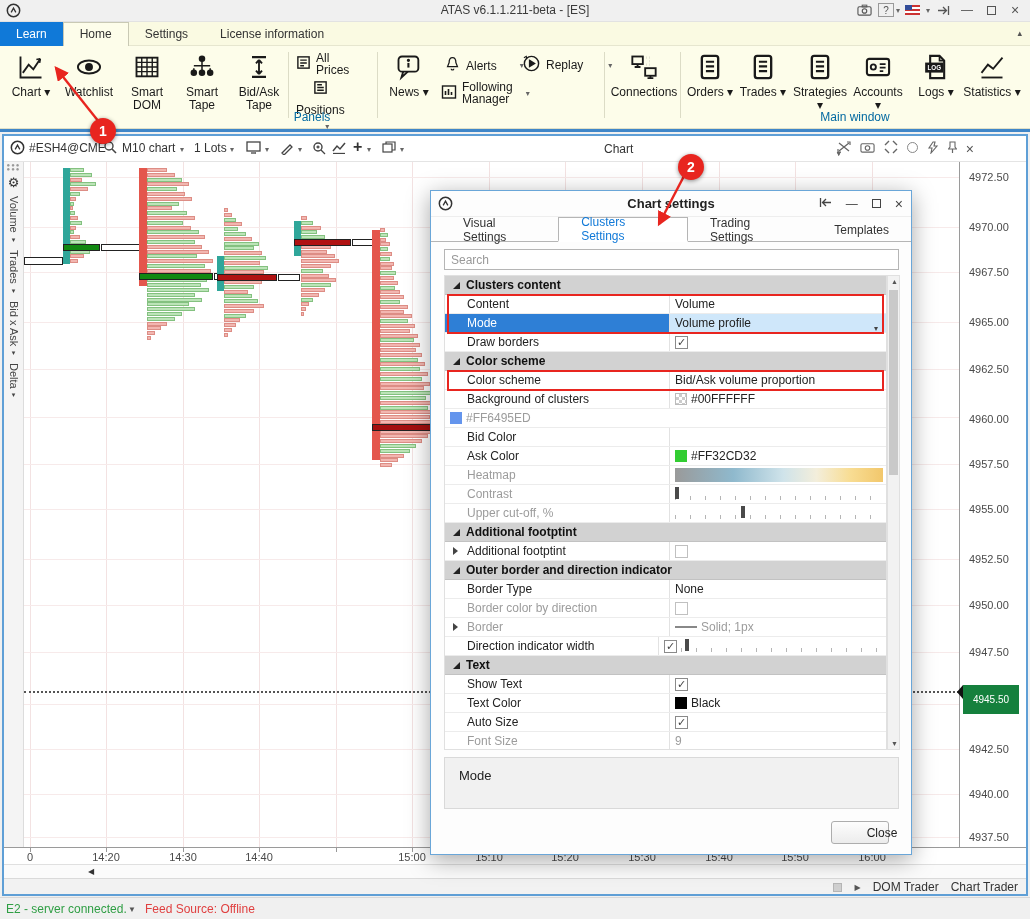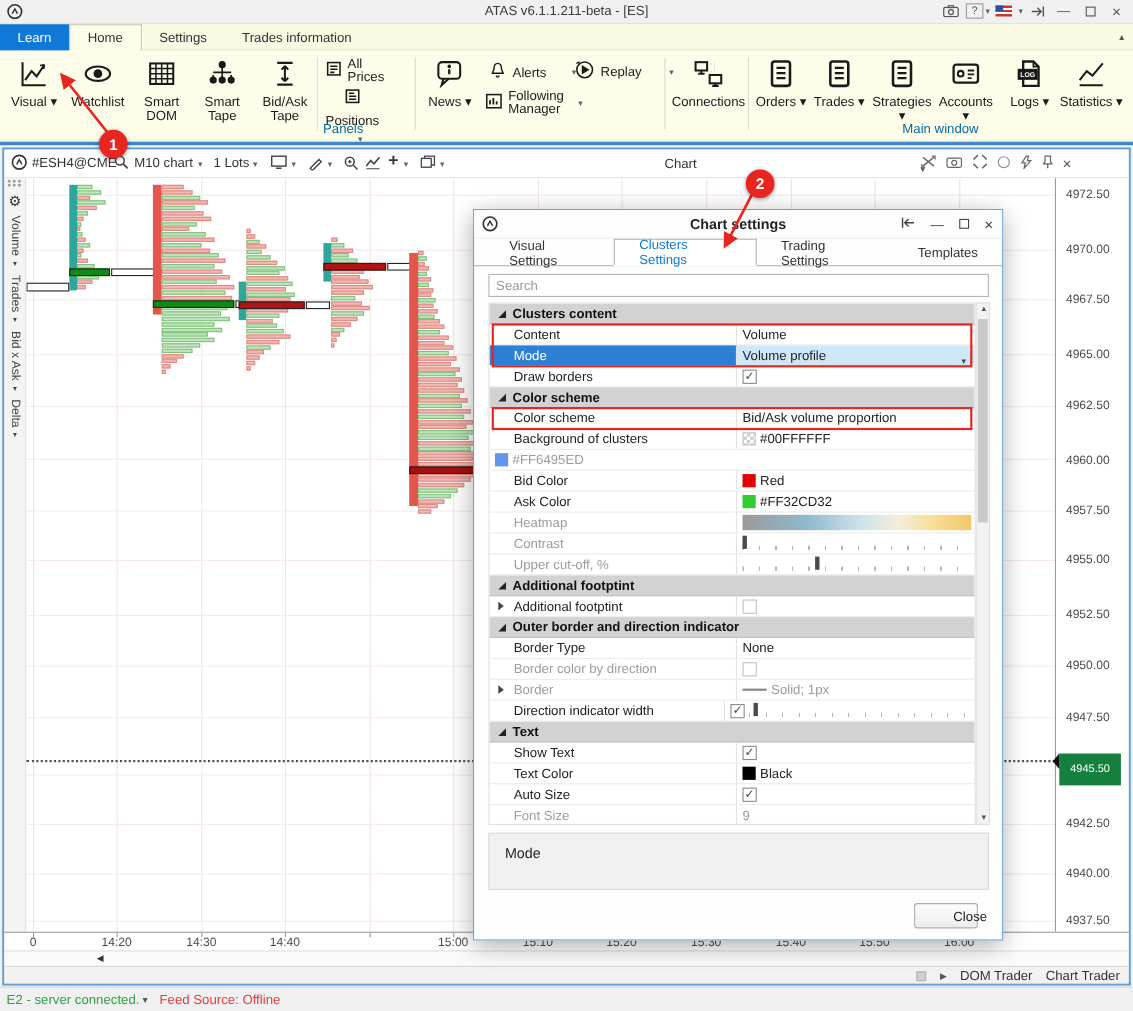--- a/index.html
+++ b/index.html
@@ -167,34 +167,34 @@
           <span style="width:9px;height:9px;border:1.4px solid #555;display:inline-block;"></span>
         </span>
       <span class="winbtn" style="font-size:14px;">×</span>
     </div>
   </div>
 
   <div id="tabrow" class="abs flex">
     <div class="rtab accent">Learn</div>
     <div class="rtab active">Home</div>
     <div class="rtab">Settings</div>
-    <div class="rtab">Trades information</div>
+    <div class="rtab">License information</div>
     <div id="ribbon-collapse">▴</div>
   </div>
 
   <div id="ribbon" class="abs">
       <div class="rbtn" style="left: 4px; width: 54px;">
         <div class="ric">
           <svg width="28" height="28" viewBox="0 0 24 24" fill="none" stroke="#1a1a1a" stroke-width="1.6">
             <path d="M3 3 v18 h18"></path>
             <path d="M5 17 L10 10 L14 14 L20 5"></path>
             <path d="M20 5 l-3.4 .6 M20 5 l-.6 3.4" stroke-width="1.3"></path>
           </svg>
         </div>
-        <div class="rlb">Visual ▾</div>
+        <div class="rlb">Chart ▾</div>
       </div>
       <div class="rbtn" style="left: 58px; width: 62px;">
         <div class="ric">
           <svg width="28" height="28" viewBox="0 0 24 24" fill="none" stroke="#1a1a1a" stroke-width="1.6">
             <ellipse cx="12" cy="12" rx="9.5" ry="5.6"></ellipse>
             <circle cx="12" cy="12" r="2.6" fill="#1a1a1a"></circle>
           </svg>
         </div>
         <div class="rlb">Watchlist</div>
       </div>
@@ -807,24 +807,20 @@
           </div>
         </div>
         <div class="srow dis">
           <div class="val">
             <div class="swatch" style="background: rgb(100, 149, 237);"></div>
             <span>#FF6495ED</span>
           </div>
         </div>
         <div class="srow">
           <div class="lab">Bid Color</div>
-          <div class="val">
-            <div class="swatch" style="background: rgb(227, 0, 0);"></div>
-            <span>Red</span>
-          </div>
         </div>
         <div class="srow">
           <div class="lab">Ask Color</div>
           <div class="val">
             <div class="swatch" style="background: rgb(50, 205, 50);"></div>
             <span>#FF32CD32</span>
           </div>
         </div>
         <div class="srow dis">
           <div class="lab">Heatmap</div>

